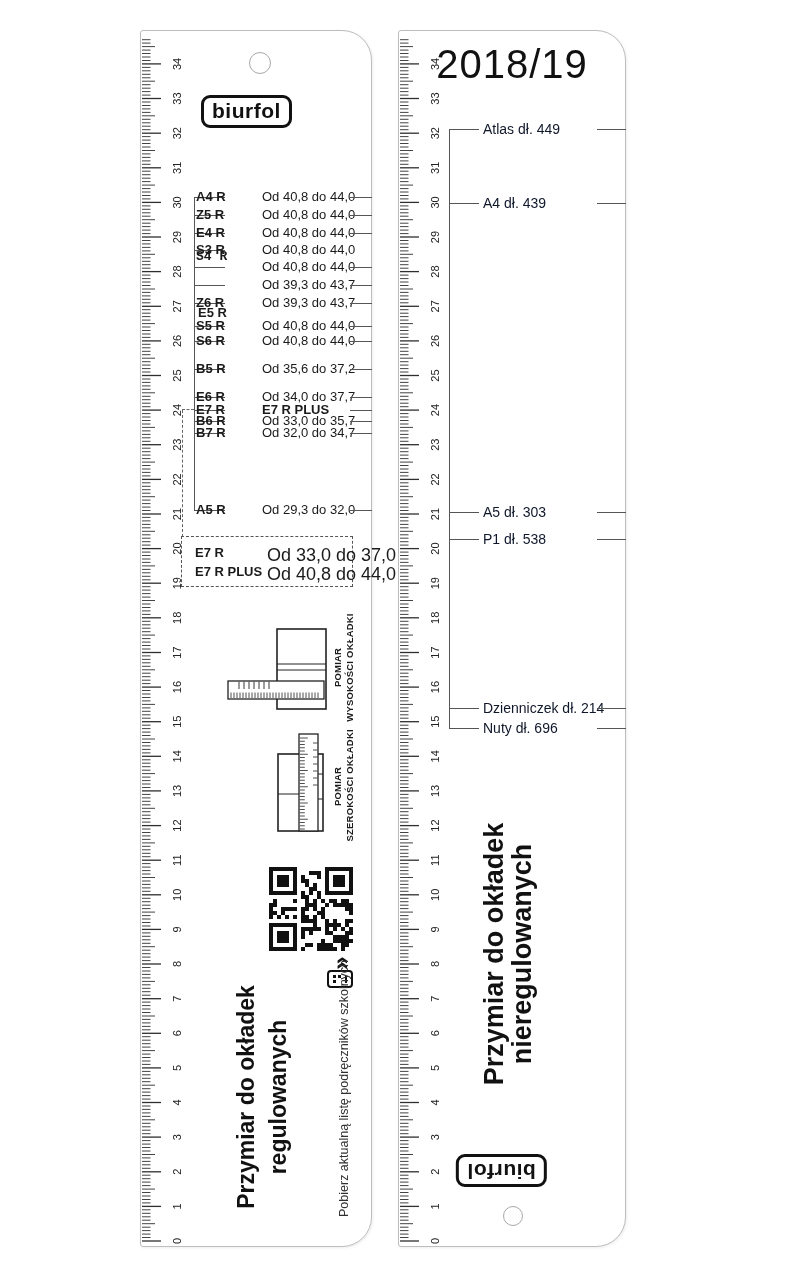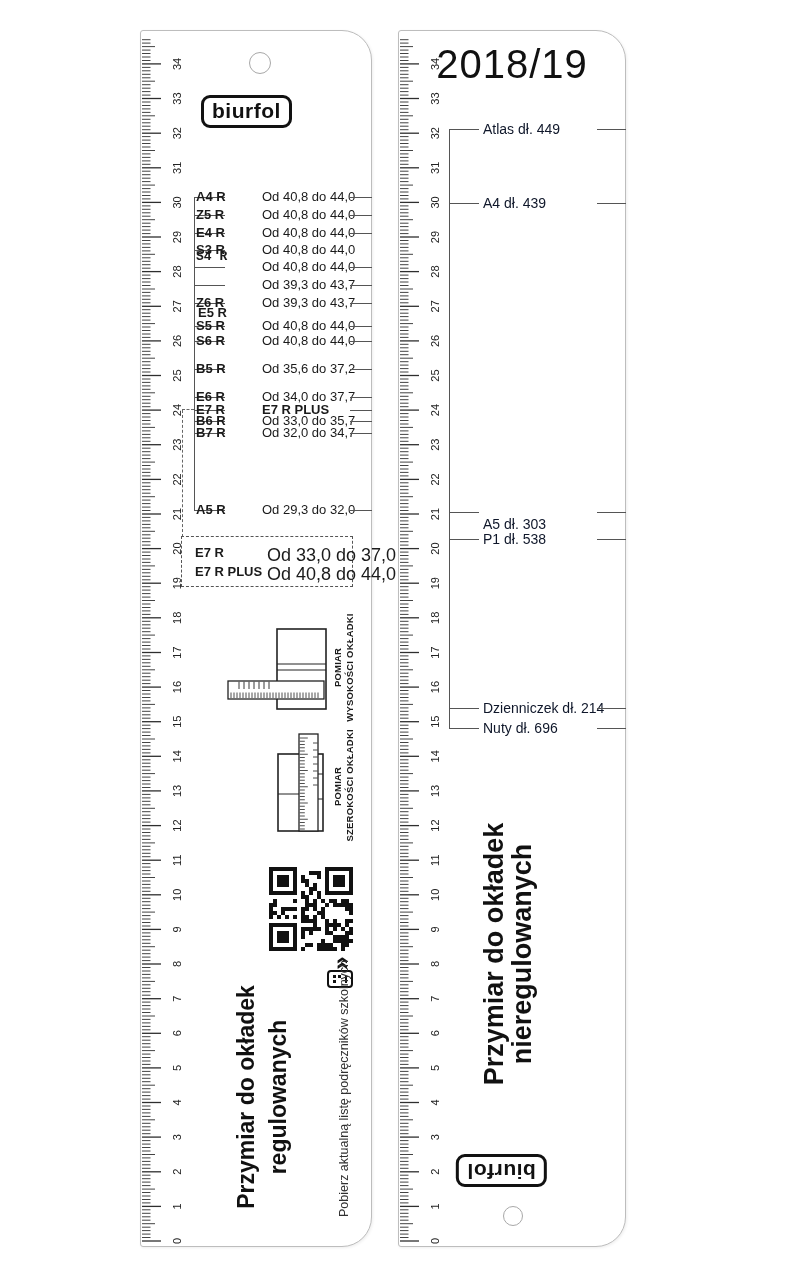--- a/index.html
+++ b/index.html
@@ -1139,21 +1139,21 @@
     <div class="year">2018/19</div>
 
     <div id="rowsR" class="rows">
         <div class="hline" style="left:50px;top:97.5px;width:30px;"></div>
         <div class="rrow-label" style="left:84px;top:89px;">Atlas dł. 449</div>
         <div class="hline" style="left:198px;top:97.5px;width:29px;"></div>
         <div class="hline" style="left:50px;top:171.5px;width:30px;"></div>
         <div class="rrow-label" style="left:84px;top:163px;">A4 dł. 439</div>
         <div class="hline" style="left:198px;top:171.5px;width:29px;"></div>
         <div class="hline" style="left:50px;top:480.5px;width:30px;"></div>
-        <div class="rrow-label" style="left:84px;top:484px;">A5 dł. 303</div>
+        <div class="rrow-label" style="left:84px;top:472px;">A5 dł. 303</div>
         <div class="hline" style="left:198px;top:480.5px;width:29px;"></div>
         <div class="hline" style="left:50px;top:507.5px;width:30px;"></div>
         <div class="rrow-label" style="left:84px;top:499px;">P1 dł. 538</div>
         <div class="hline" style="left:198px;top:507.5px;width:29px;"></div>
         <div class="hline" style="left:50px;top:676.5px;width:30px;"></div>
         <div class="rrow-label" style="left:84px;top:668px;">Dzienniczek dł. 214</div>
         <div class="hline" style="left:198px;top:676.5px;width:29px;"></div>
         <div class="hline" style="left:50px;top:696.5px;width:30px;"></div>
         <div class="rrow-label" style="left:84px;top:688px;">Nuty dł. 696</div>
         <div class="hline" style="left:198px;top:696.5px;width:29px;"></div>

